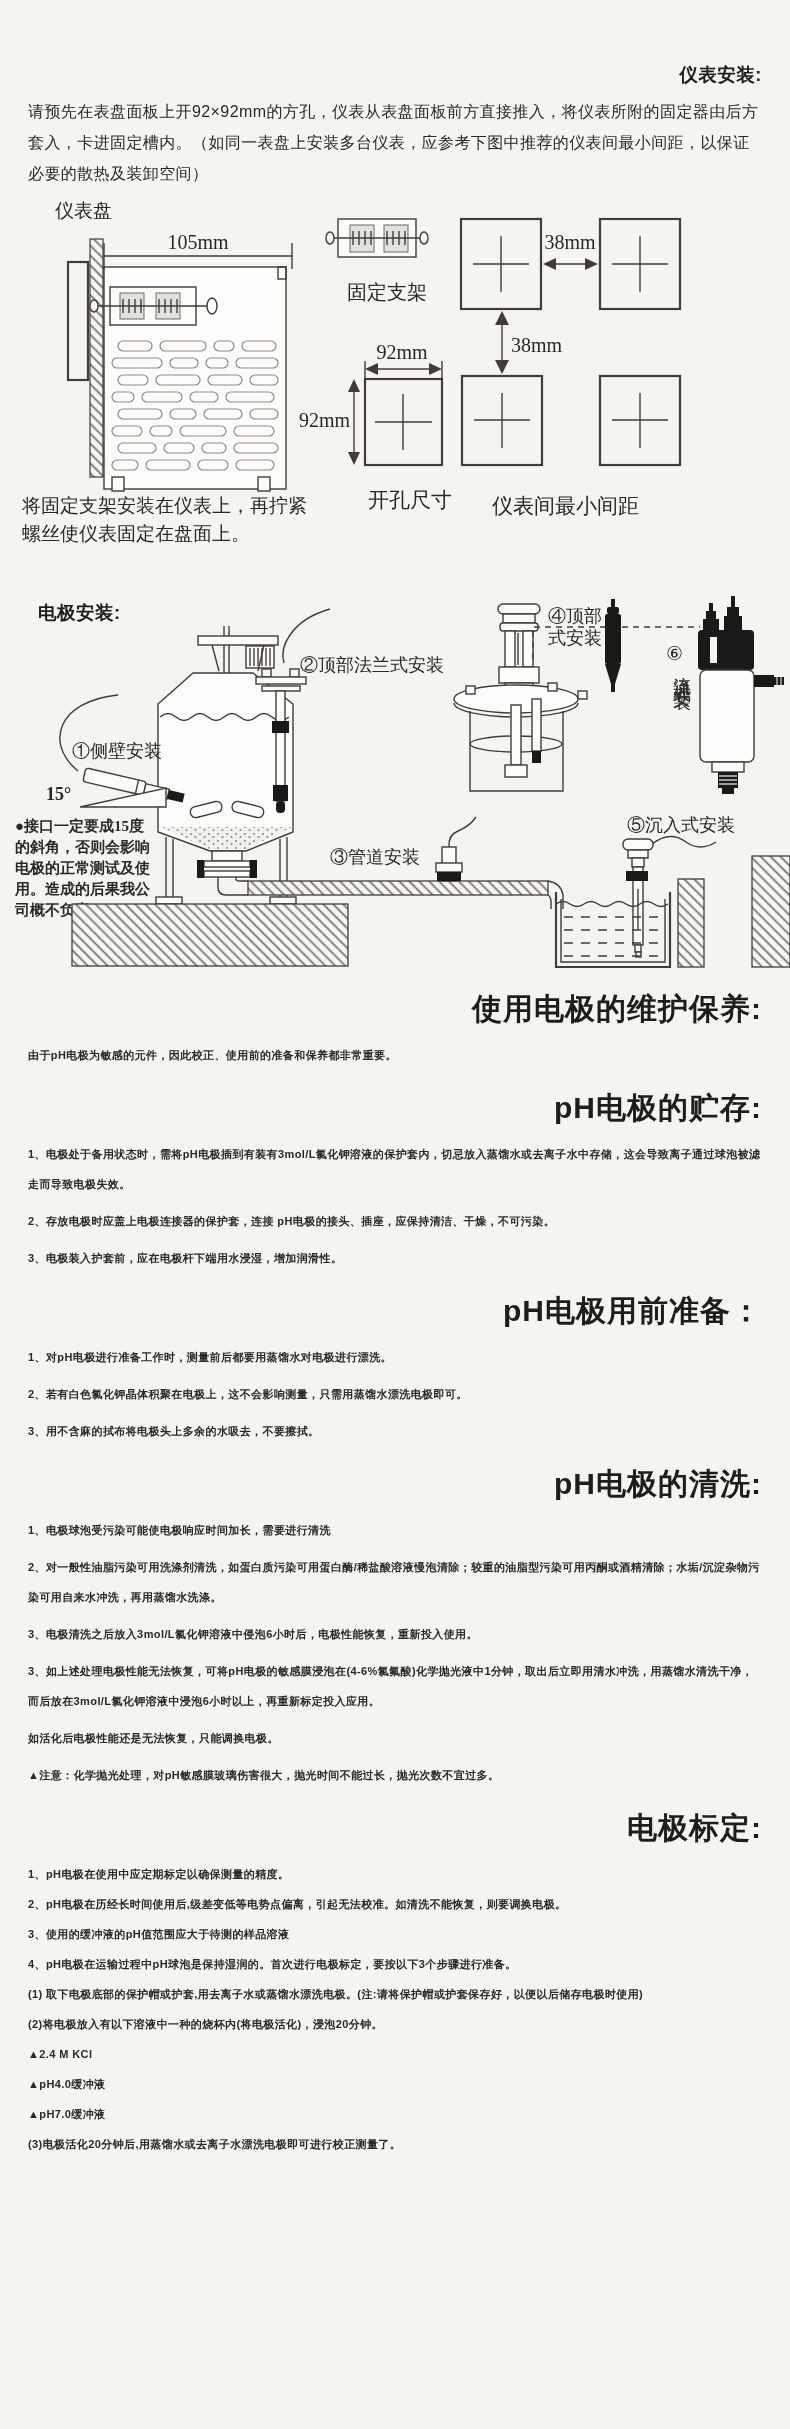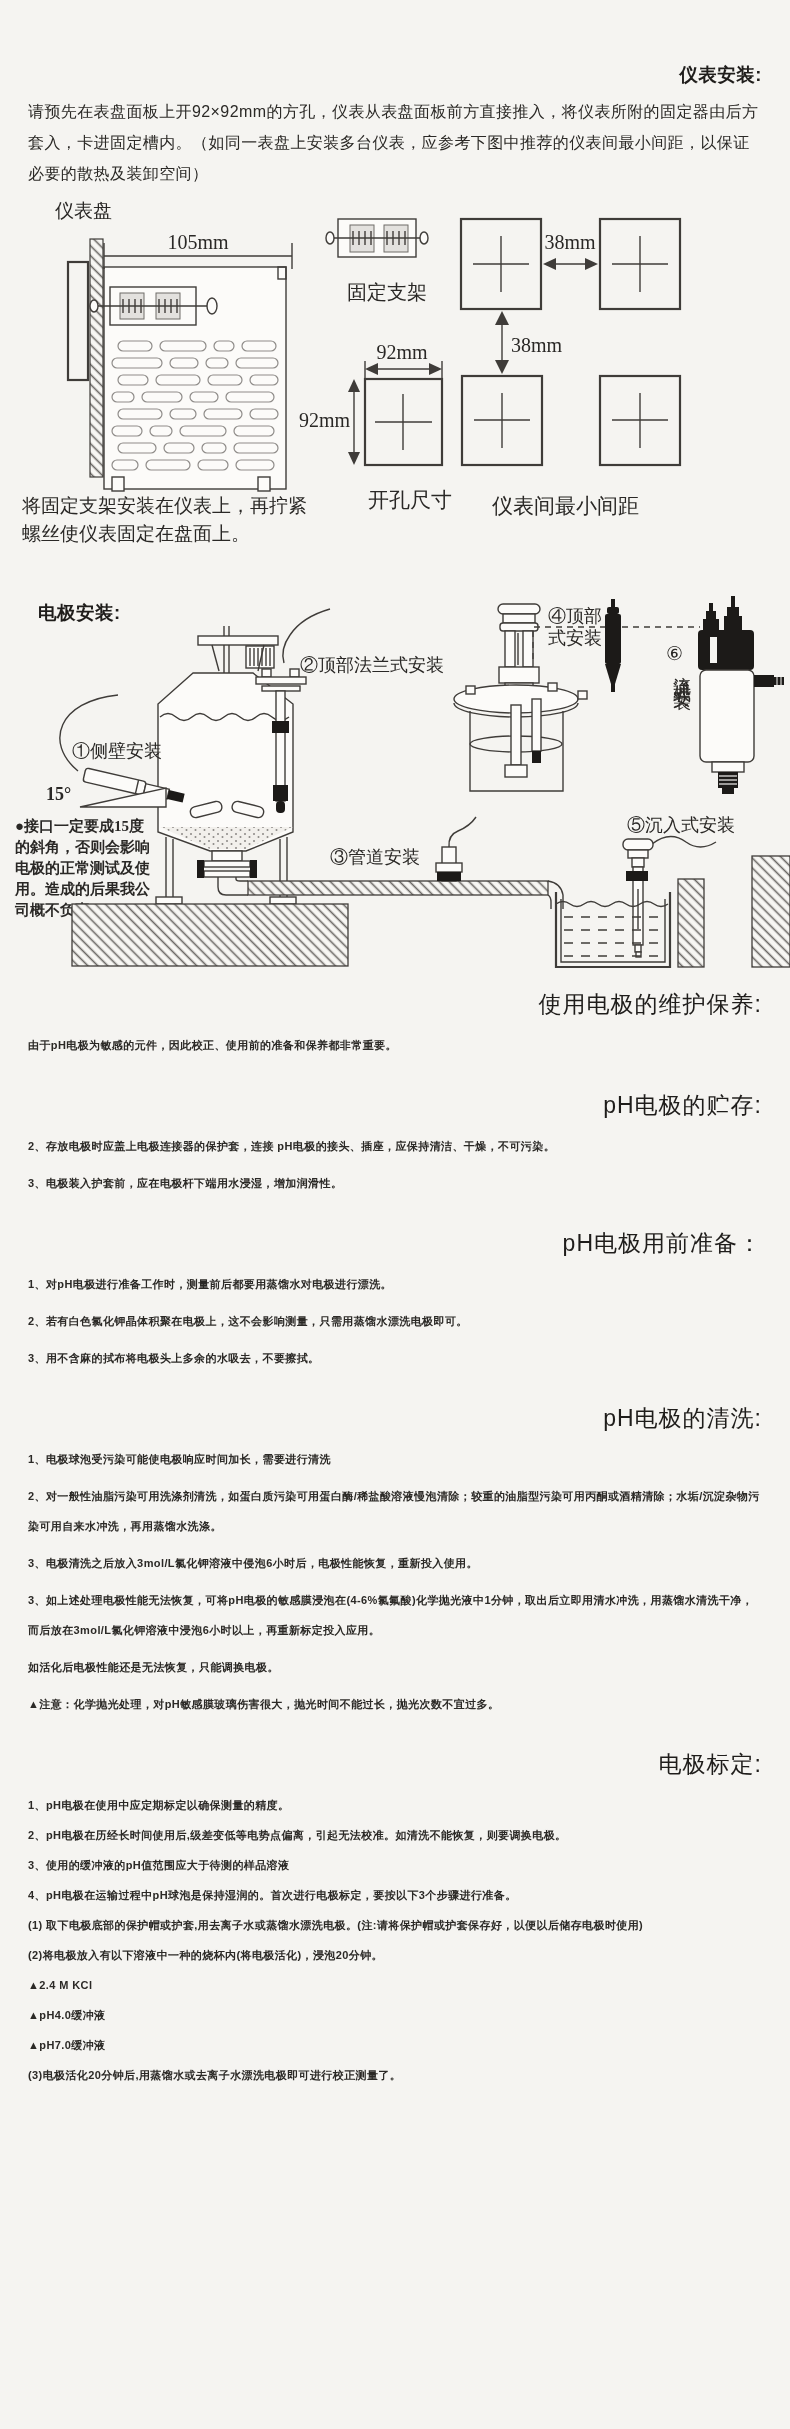--- a/index.html
+++ b/index.html
@@ -6,30 +6,30 @@
   body{
     width:790px;height:2429px;overflow:hidden;
     background:#f5f4f1;
     font-family:"Liberation Sans",sans-serif;
     color:#2b2926;
     -webkit-font-smoothing:antialiased;
   }
   .page{width:790px;box-sizing:border-box;padding:62px 28px 0;}
   h2{color:#1f1d1b;text-align:right;}
   .h-small{font-size:18.5px;font-weight:700;margin:0 0 9px;letter-spacing:.5px;}
-  .h-big{font-size:23px;font-weight:400;margin:0 0 10px;letter-spacing:1px;}
+  .h-big{font-size:30px;font-weight:700;margin:0 0 10px;letter-spacing:1px;}
   .body{font-size:11px;font-weight:600;line-height:30px;letter-spacing:.4px;margin:0 0 7px;}
   .tight{margin:0;}
   .intro{font-size:16px;font-weight:400;line-height:31px;letter-spacing:.4px;margin:0;}
   .dg1{margin:5px -28px 0;height:360px;position:relative;}
   .electrode-section{position:relative;height:415px;margin:40px -28px 0;}
   .electrode-section .h-small{position:absolute;left:38px;top:6px;margin:0;z-index:2;}
   .electrode-section svg{position:absolute;left:0;top:0;}
   .maint{margin-top:-20px;}
-  .sec{margin-top:30px;}
+  .sec{margin-top:18px;}
   .vtext{
     position:absolute;left:670px;top:68px;z-index:2;
     writing-mode:vertical-rl;text-orientation:upright;
     font-family:"Liberation Serif",serif;font-size:18px;letter-spacing:4px;color:#2a2826;
   }
   
   .ln{stroke:#3f3c39;stroke-width:1.4;fill:none;}
   .ln2{stroke:#3f3c39;stroke-width:2.2;fill:none;}
   .fw{fill:#fcfbf9;stroke:#3f3c39;stroke-width:1.4;}
   .fb{fill:#1c1a18;stroke:none;}
@@ -377,20 +377,21 @@
     </svg>
   </section>
 
   <section class="maint">
     <h2 class="h-big">使用电极的维护保养:</h2>
     <p class="body">由于pH电极为敏感的元件，因此校正、使用前的准备和保养都非常重要。</p>
   </section>
 
   <section class="sec">
     <h2 class="h-big">pH电极的贮存:</h2>
+    <p class="body">1、电极处于备用状态时，需将pH电极插到有装有3mol/L氯化钾溶液的保护套内，切忌放入蒸馏水或去离子水中存储，这会导致离子通过球泡被滤走而导致电极失效。</p>
     <p class="body">2、存放电极时应盖上电极连接器的保护套，连接 pH电极的接头、插座，应保持清洁、干燥，不可污染。</p>
     <p class="body">3、电极装入护套前，应在电极杆下端用水浸湿，增加润滑性。</p>
   </section>
 
   <section class="sec">
     <h2 class="h-big">pH电极用前准备：</h2>
     <p class="body">1、对pH电极进行准备工作时，测量前后都要用蒸馏水对电极进行漂洗。</p>
     <p class="body">2、若有白色氯化钾晶体积聚在电极上，这不会影响测量，只需用蒸馏水漂洗电极即可。</p>
     <p class="body">3、用不含麻的拭布将电极头上多余的水吸去，不要擦拭。</p>
   </section>

